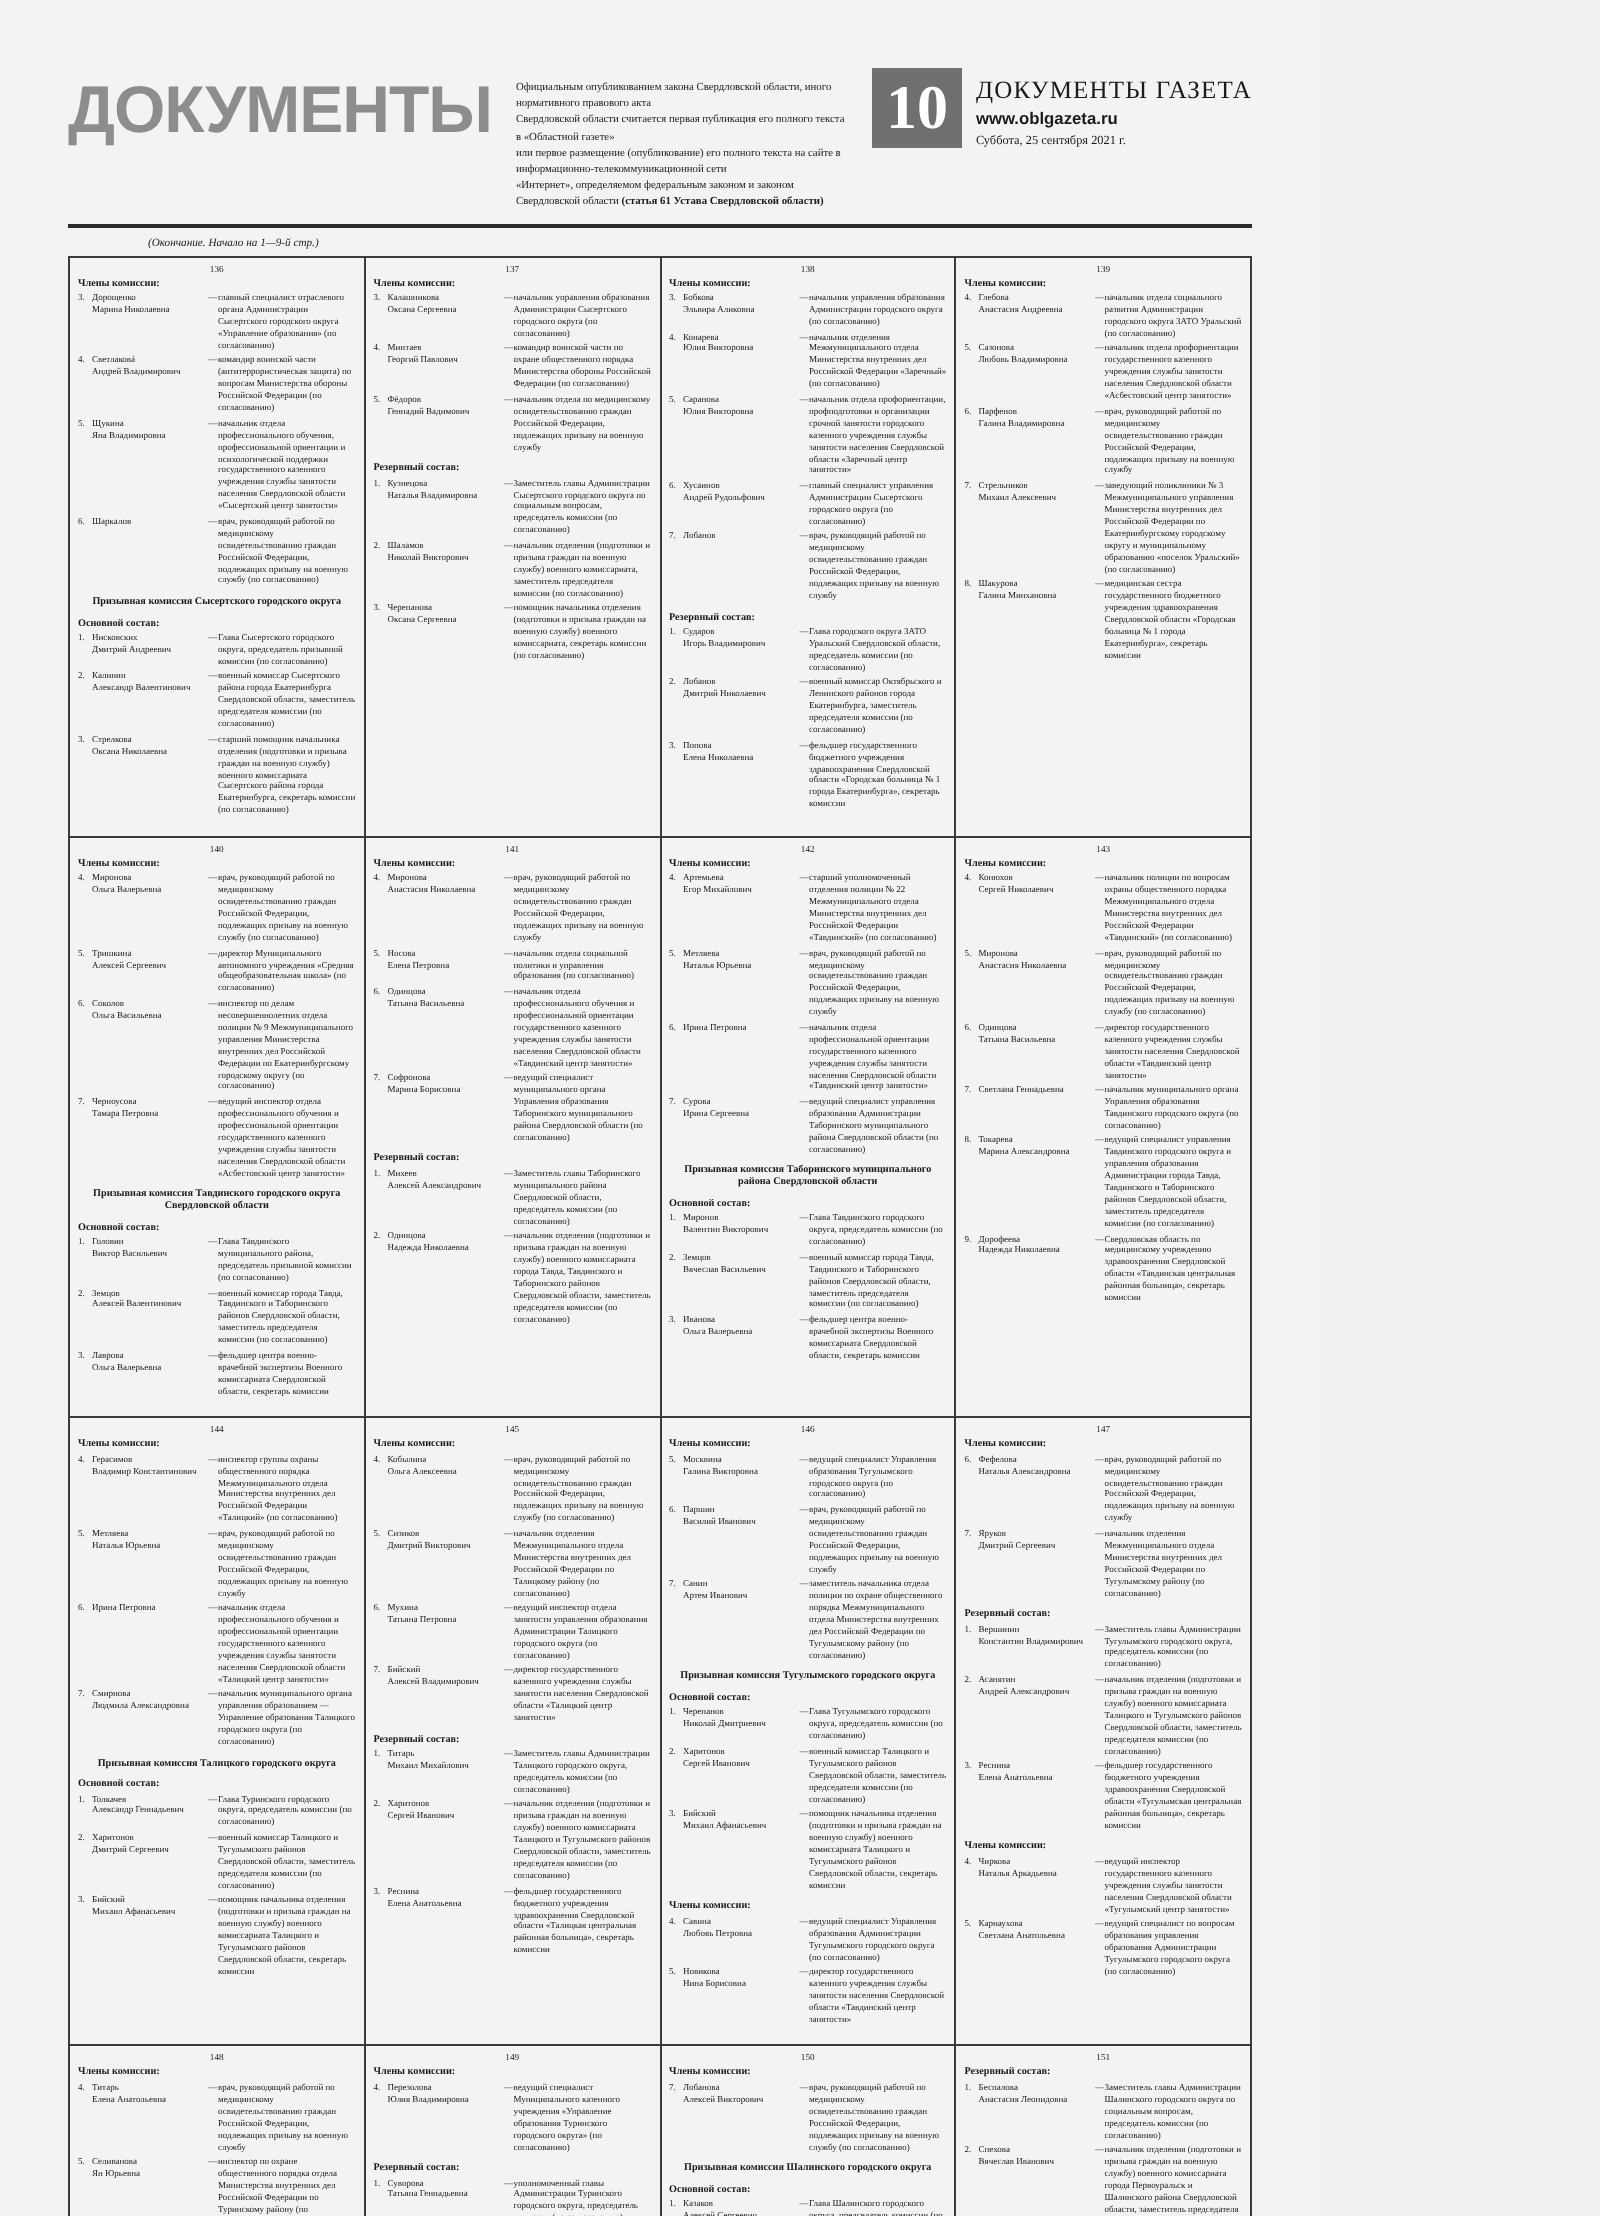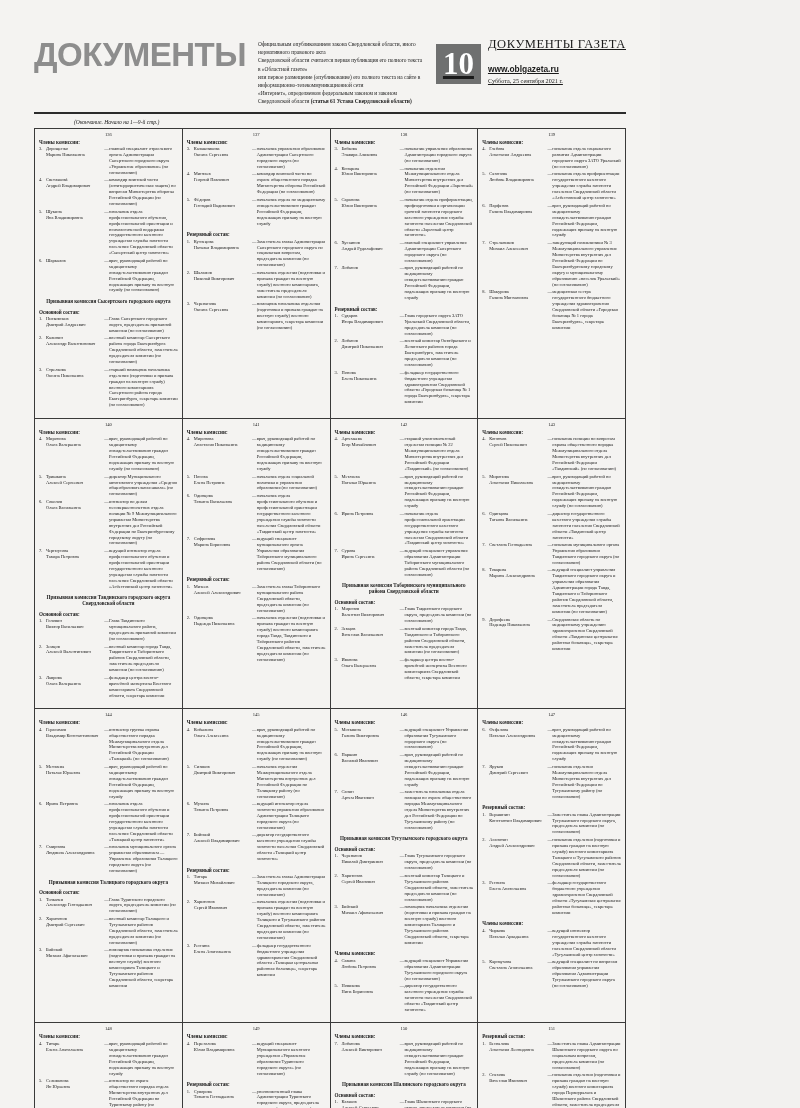--- a/index.html
+++ b/index.html
@@ -37,45 +37,44 @@
     flex:1;
     font-size:5.4px;
     line-height:1.52;
     padding:12px 10px 0 12px;
     color:#1b1b1b;
     max-width:330px;
   }
   .mast-note b { font-weight:bold; }
   .mast-right {
     display:flex;
-    align-items:flex-end;
+    align-items:center;
     gap:7px;
     padding-top:6px;
-    text-decoration:underline;
   }
   .mast-num {
     font-family:"Liberation Serif", serif;
     font-size:31px;
     font-weight:bold;
     background:#6f7070;
     color:#fff;
     line-height:1;
     padding:4px 7px 5px 7px;
   }
   .mast-brand { padding-top:3px; }
   .mast-brand .b1 {
     font-family:"Liberation Serif", serif;
     font-size:12.5px;
     letter-spacing:0.6px;
   }
   .mast-brand .b2 {
     font-family:"Liberation Sans", sans-serif;
     font-size:8.4px;
     font-weight:bold;
-    margin-top:12px;
+    margin-top:1px;
   }
   .mast-brand .b3 {
     font-size:6.2px;
     margin-top:3px;
   }
   
   .cont {
     font-size:5.6px;
     font-style:italic;
     text-align:left;

